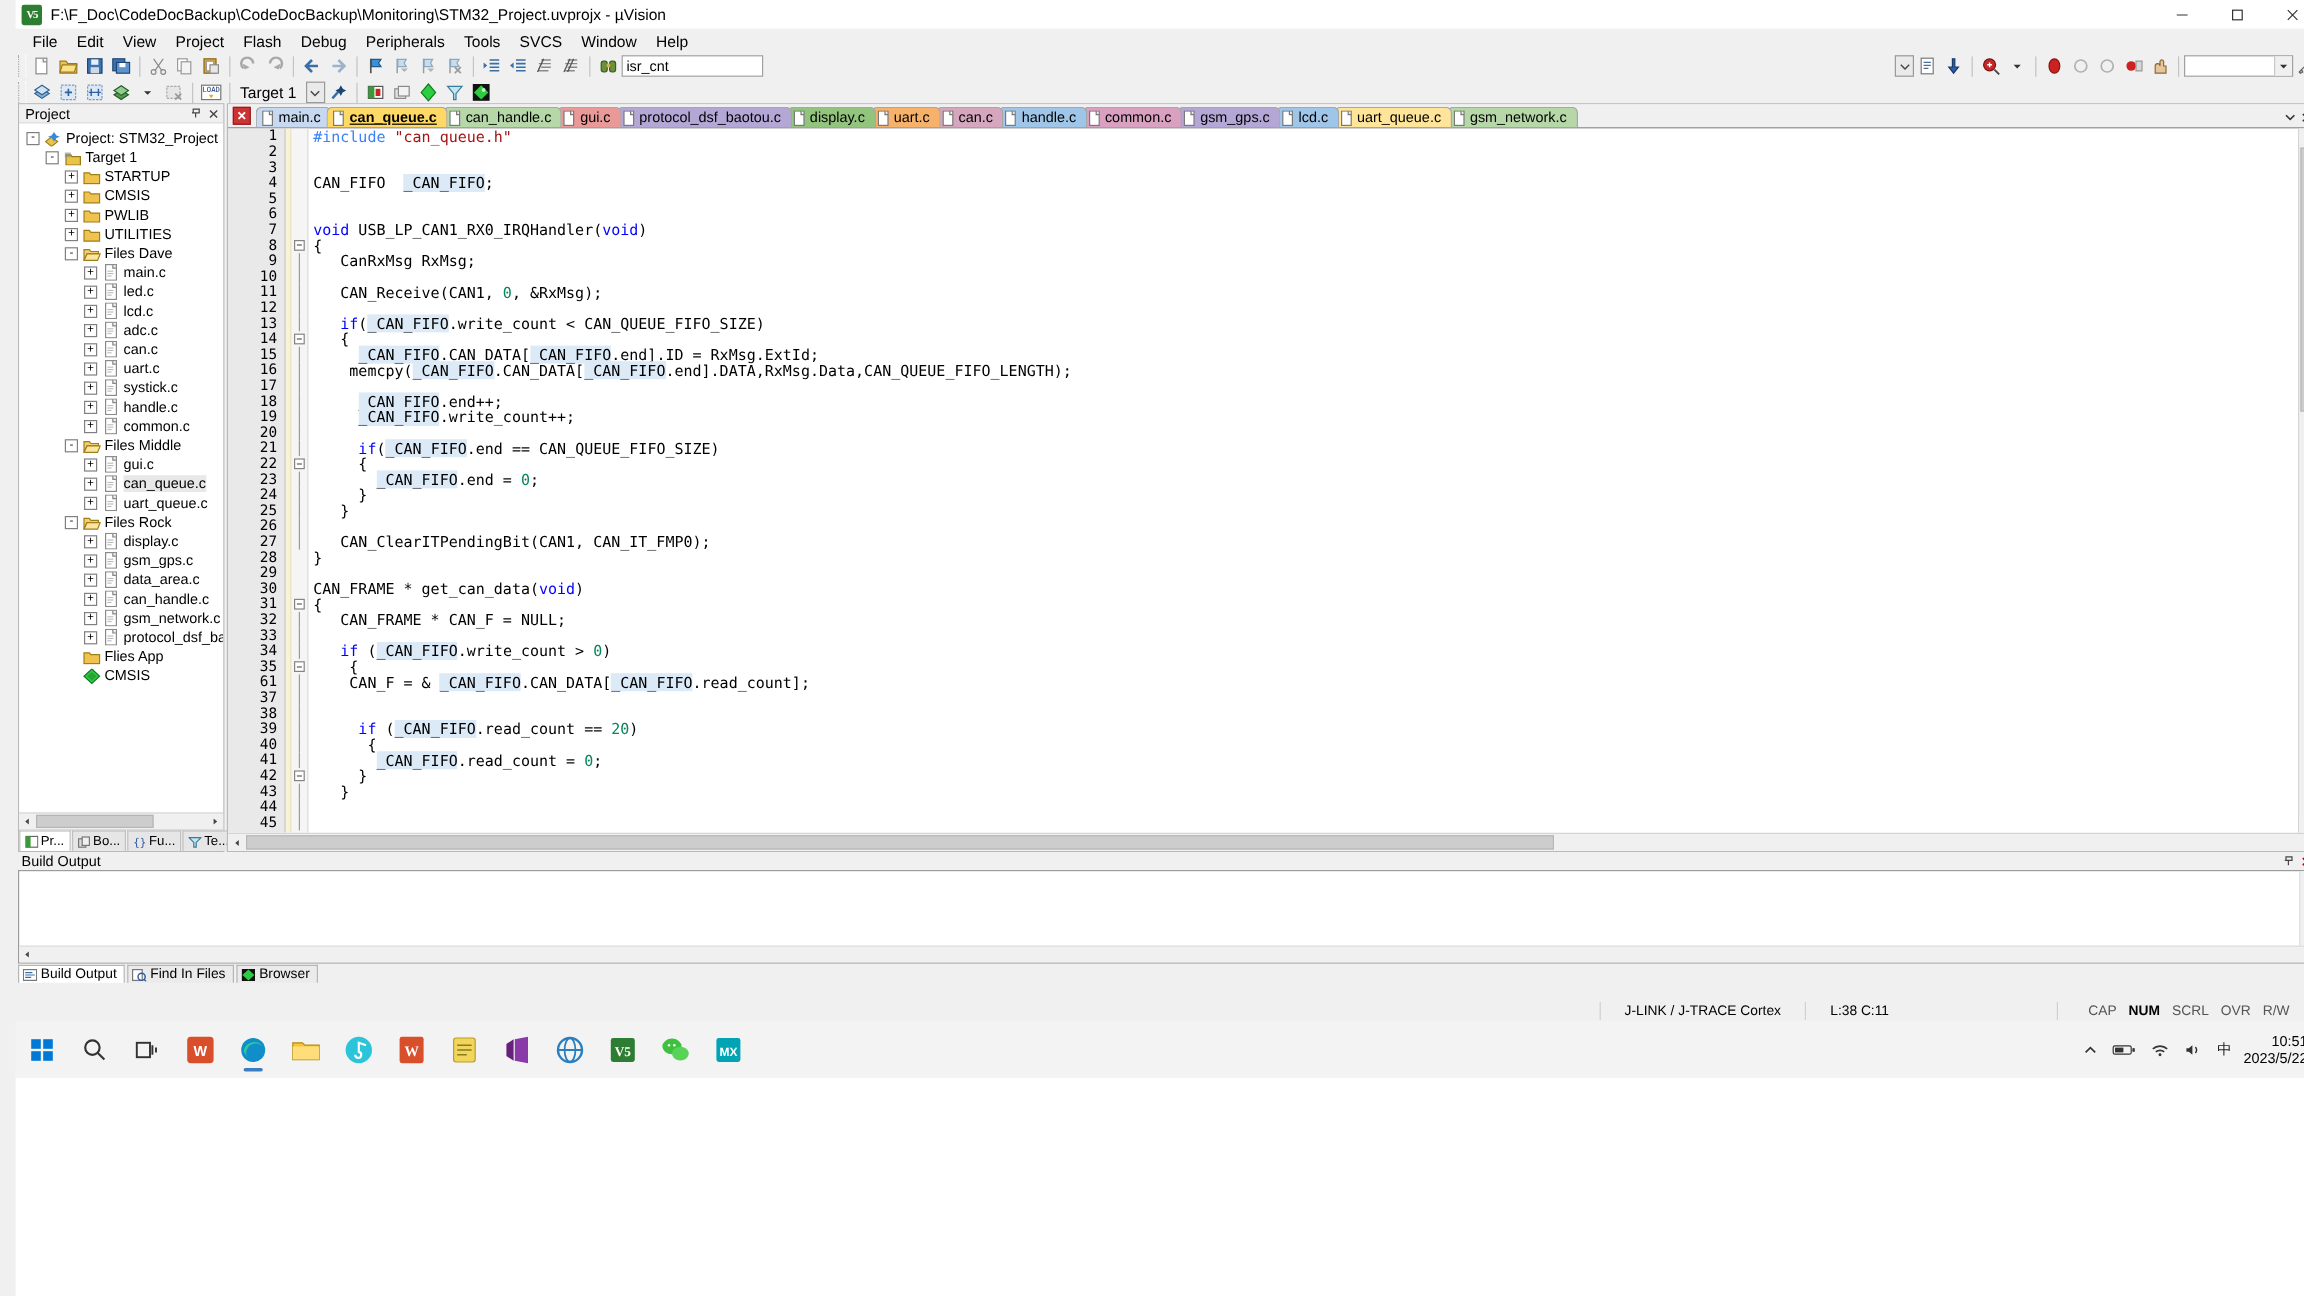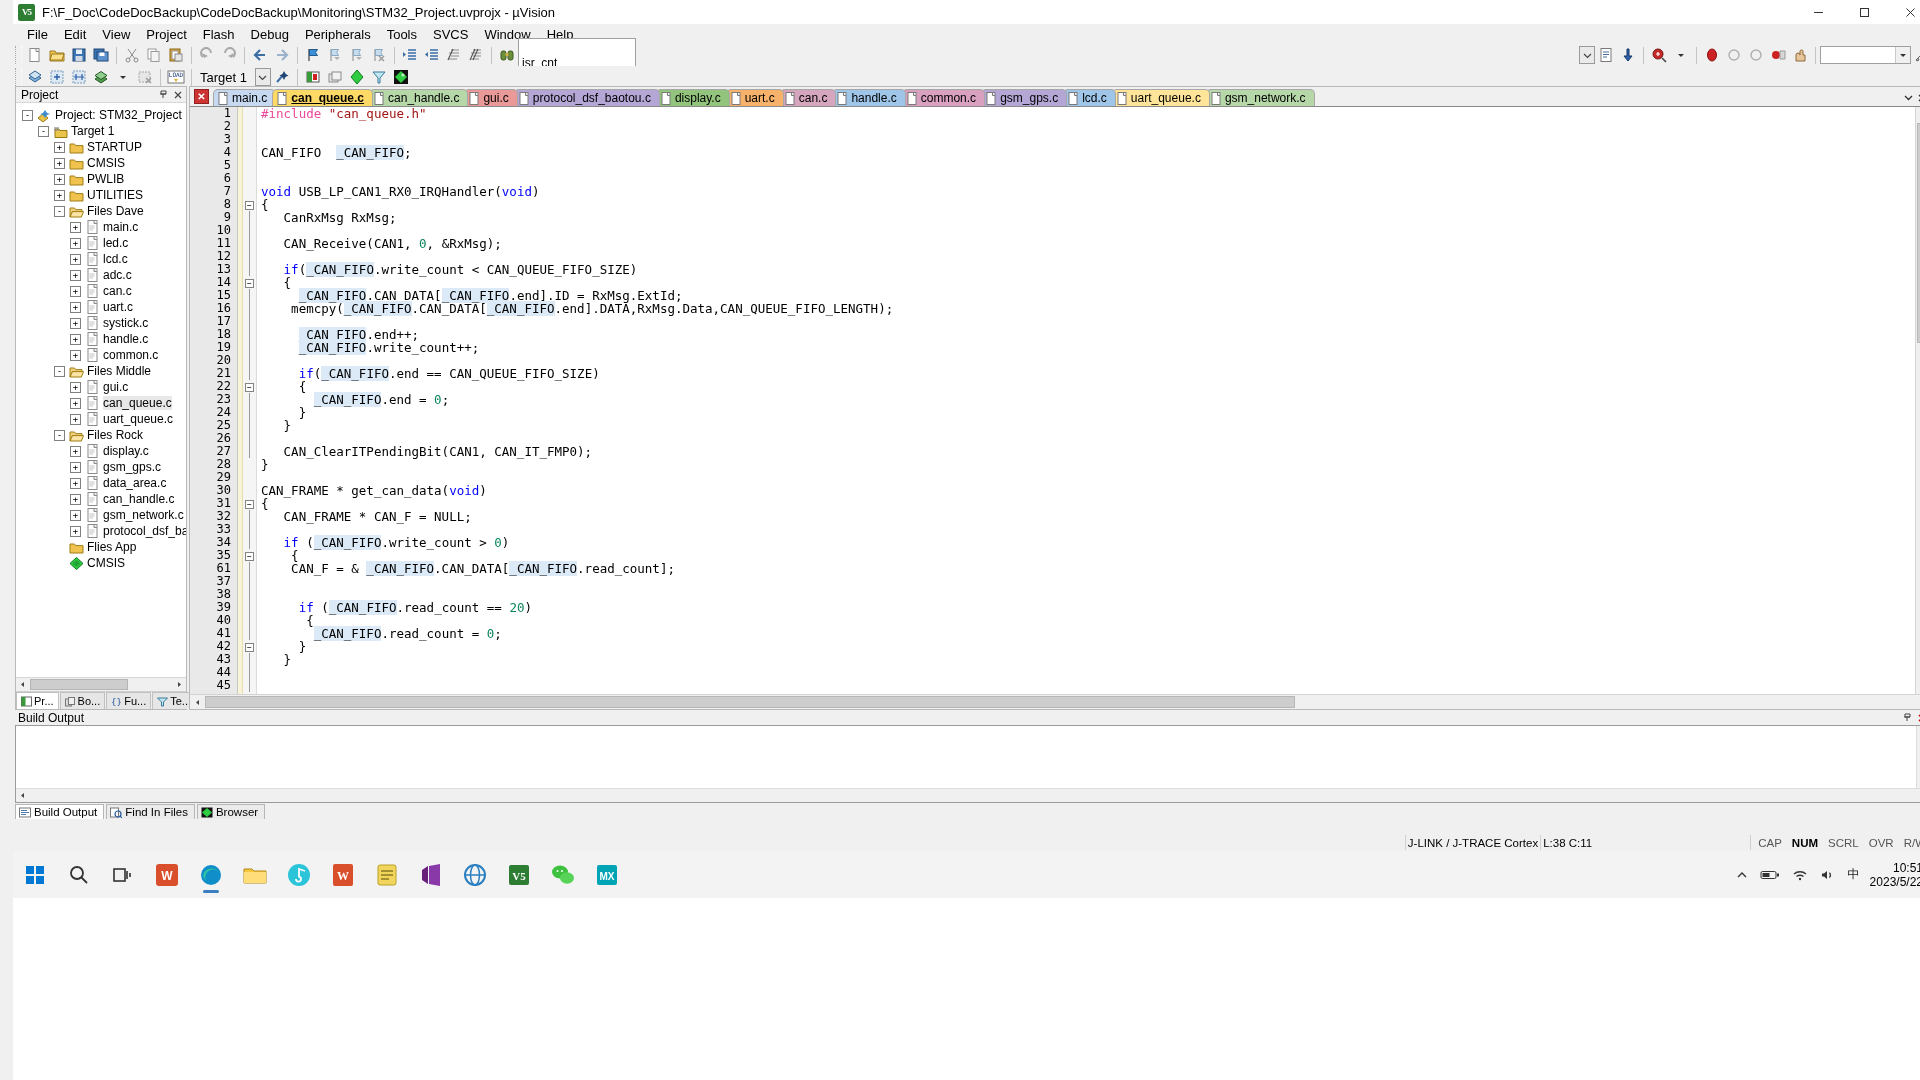--- a/index.html
+++ b/index.html
@@ -30,21 +30,21 @@
 
   
   .tbrow { position:absolute; left:0; width:1920px; height:22px; background:#f0f0f0; display:flex; align-items:center; }
   .tbrow.r1 { top:44px; }
   .tbrow.r2 { top:66px; }
   .grip { width:7px; height:18px; margin:0 2px; background:
       linear-gradient(to bottom,#f0f0f0 0,#f0f0f0 100%);
       border-left:1px dotted #aaa; border-right:1px dotted #fff; flex:0 0 auto; }
   .tbtn { width:22px; height:20px; display:flex; align-items:center; justify-content:center; flex:0 0 auto; position:relative; }
   .sep { width:1px; height:17px; background:#c4c4c4; margin:0 4px; flex:0 0 auto; }
-  .searchbox { width:118px; height:18px; background:#fff; border:1px solid #a0a0a0; font-size:12px; padding:16px 3px; line-height:16px; color:#000; white-space:nowrap; overflow:hidden; flex:0 0 auto; }
+  .searchbox { width:118px; height:18px; background:#fff; border:1px solid #a0a0a0; font-size:12px; padding:0 3px; line-height:16px; color:#000; white-space:nowrap; overflow:hidden; flex:0 0 auto; }
   .combo { width:auto; height:18px; display:flex; align-items:center; border:1px solid #a0a0a0; background:#fff; flex:0 0 auto; }
   .combo .cv { min-width:74px; padding:0 4px; font-size:12px; color:#000; white-space:nowrap; }
   .combo .cb { width:15px; height:16px; display:flex; align-items:center; justify-content:center; background:#f0f0f0; border-left:1px solid #c8c8c8; }
   .targetlabel { font-size:13px; padding:0 8px 0 4px; white-space:nowrap; }
   .smallcombo { width:16px; height:18px; border:1px solid #9a9a9a; background:#eaeaea; display:flex; align-items:center; justify-content:center; flex:0 0 auto; }
 
   
   .workspace { position:absolute; left:0; top:86px; width:1920px; height:624px; }
 
   
@@ -82,21 +82,21 @@
   .codewrap { flex:1 1 auto; display:flex; position:relative; overflow:hidden; background:#fff; border-top:1px solid #8a8a8a; }
   .gutter { width:48px; background:#e9e9e9; border-right:1px solid #c8c8c8; flex:0 0 auto; position:relative; }
   .marginbar { width:5px; background:#f7f3d8; border-right:1px solid #e6deb0; flex:0 0 auto; }
   .foldcol { width:14px; background:#f5f5f5; border-right:1px solid #dcdcdc; flex:0 0 auto; position:relative; }
   .codearea { flex:1 1 auto; position:relative; overflow:hidden; font-family:"DejaVu Sans Mono", monospace; font-size:12.5px; }
   .codeline { height:13px; line-height:13px; white-space:pre; font-family:"DejaVu Sans Mono", monospace; font-size:12.5px; color:#000; position:relative; padding-left:4px; }
   .codeline.cur { background:#e8f6e8; }
   .lnum { height:13px; line-height:13px; text-align:right; padding-right:6px; font-family:"DejaVu Sans Mono", monospace; font-size:12px; color:#000; }
   .fold { height:13px; line-height:13px; text-align:center; font-family:"DejaVu Sans Mono", monospace; font-size:10px; color:#555; position:relative; }
   .fbox { display:inline-block; width:9px; height:9px; border:1px solid #848484; background:#fff; font-size:8px; line-height:8px; text-align:center; color:#000; vertical-align:middle; }
-  .kw { color:#0000ff; } .str { color:#a31515; } .pre { color:#ec4899; }
+  .kw { color:#0000ff; } .str { color:#a31515; } .pre { color:#3b82f6; }
   .num { color:#098658; } .hl { background:#dceaf7; }
   .caret { display:inline-block; width:1px; height:11px; background:#000; vertical-align:text-bottom; margin:0 -1px; }
   .vsb { position:absolute; right:0; top:0; width:15px; bottom:0; background:#f0f0f0; border-left:1px solid #d4d4d4; }
   .vsb .a { width:14px; height:14px; display:flex; align-items:center; justify-content:center; font-size:8px; color:#333; background:#f0f0f0; }
   .vsb .th { position:absolute; left:1px; width:12px; top:16px; height:220px; background:#cdcdcd; border:1px solid #b7b7b7; }
   .hsb { height:15px; background:#f0f0f0; border-top:1px solid #d4d4d4; display:flex; align-items:center; position:relative; }
   .hsb .a { width:14px; height:13px; display:flex; align-items:center; justify-content:center; font-size:8px; color:#333; }
   .hsb .th { position:absolute; left:15px; width:1090px; top:1px; height:12px; background:#cdcdcd; border:1px solid #b7b7b7; }
 
   
@@ -109,21 +109,21 @@
   .bobody .hsb2 { position:absolute; left:0; right:0; bottom:0; height:14px; background:#f0f0f0; border-top:1px solid #dcdcdc; display:flex; align-items:center; }
   .bobody .vsb2 { position:absolute; right:0; top:0; bottom:14px; width:14px; background:#f0f0f0; border-left:1px solid #dcdcdc; }
   .bobody .vsb2 .a { width:13px; height:13px; display:flex; align-items:center; justify-content:center; font-size:8px; color:#333; }
   .botabs { height:15px; display:flex; align-items:flex-end; margin-top:1px; }
   .botab { height:15px; display:flex; align-items:center; padding:0 6px 0 3px; font-size:11.5px; border:1px solid #b6b6b6; border-bottom:none; background:#ebebeb; margin-right:2px; white-space:nowrap; }
   .botab.act { background:#fff; }
   .botab .bi { width:12px; height:11px; margin-right:3px; display:inline-flex; align-items:center; justify-content:center; }
 
   
   .statusbar { position:absolute; left:0; top:834px; width:1920px; height:17px; background:#f0f0f0; display:flex; align-items:center; font-size:11.5px; color:#000; }
-  .statusbar .cell { border-left:1px solid #d0d0d0; height:15px; display:flex; align-items:center; padding:0 2px; white-space:nowrap; }
+  .statusbar .cell { border-left:1px solid #d0d0d0; height:15px; display:flex; align-items:center; padding:0 20px; white-space:nowrap; }
   .statusbar .spacer { flex:1 1 auto; }
   .statusbar .kf { padding:0 5px; color:#555; }
   .statusbar .kf.on { color:#000; font-weight:bold; }
 
   
   .taskbar { position:absolute; left:0; top:851px; width:1920px; height:229px; background:#f3f3f3; }
   .tbar { position:absolute; left:0; top:0; width:1920px; height:47px; background:#f3f3f3; display:flex; align-items:center; }
   .tkitem { width:40px; height:40px; margin:0 2px; display:flex; align-items:center; justify-content:center; position:relative; }
   .tkitem.active::after { content:""; position:absolute; bottom:2px; left:12px; width:16px; height:3px; background:#3a7ebf; border-radius:2px; }
   .tray { position:absolute; right:0; top:0; height:47px; display:flex; align-items:center; }

